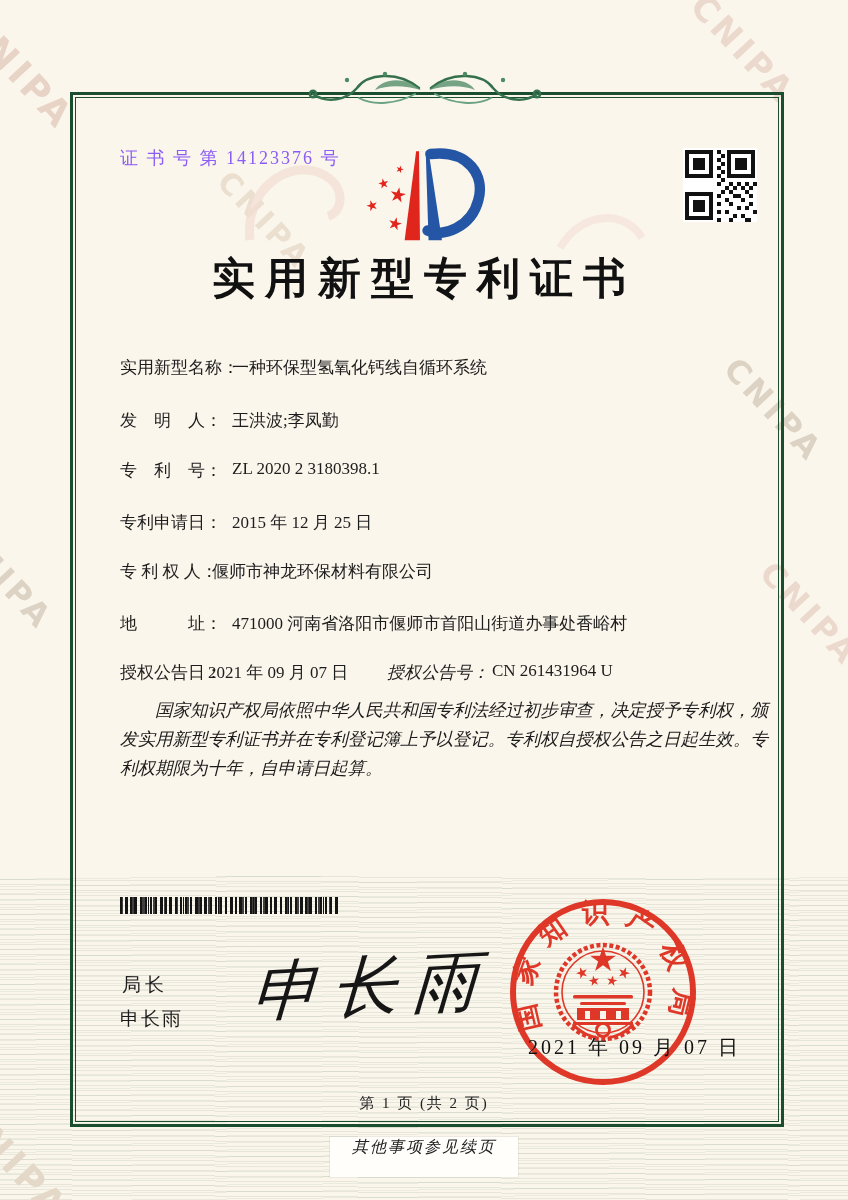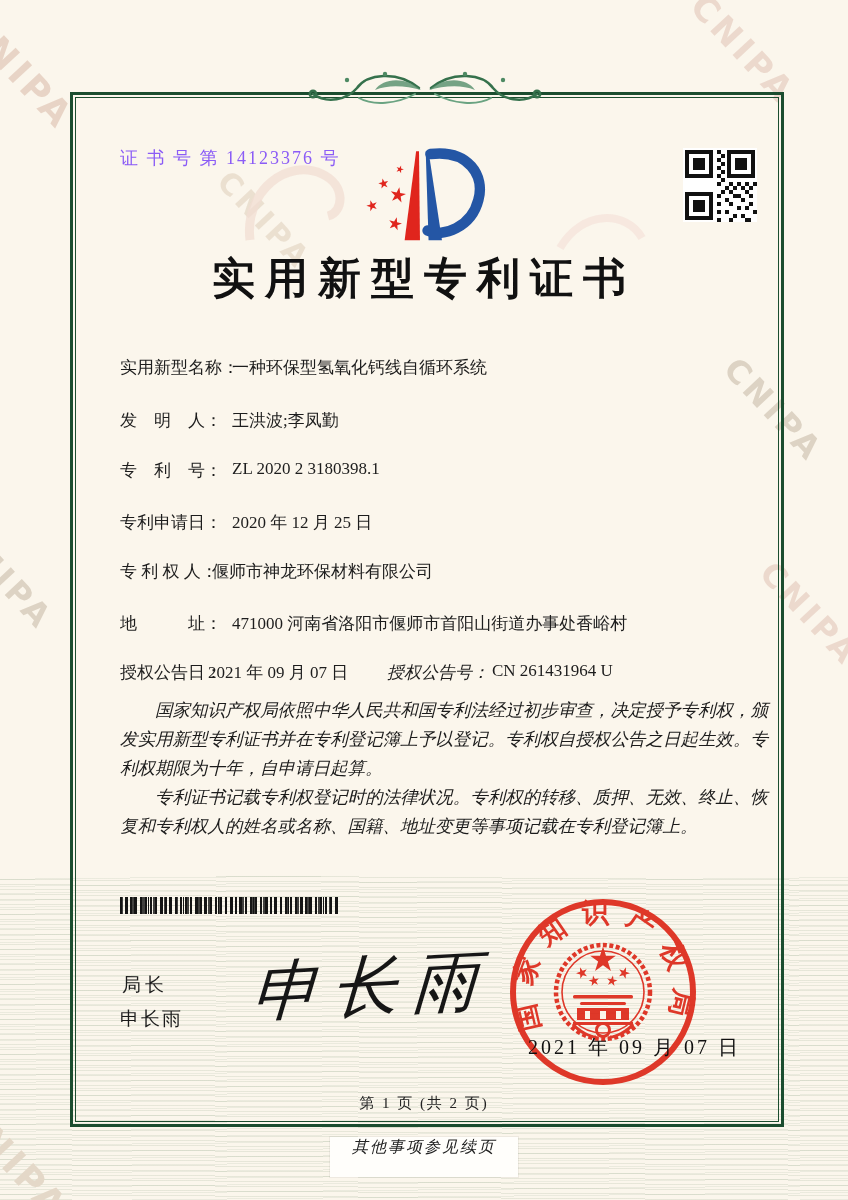--- a/index.html
+++ b/index.html
@@ -186,40 +186,39 @@
     <div class="row" style="top:409px;">
       <span class="lbl">发　明　人：</span>
       <span class="val" style="left:232px;">王洪波;李凤勤</span>
     </div>
     <div class="row" style="top:459px;">
       <span class="lbl">专　利　号：</span>
       <span class="val" style="left:232px;">ZL 2020 2 3180398.1</span>
     </div>
     <div class="row" style="top:511px;">
       <span class="lbl">专利申请日：</span>
-      <span class="val" style="left:232px;">2020 年 12 月 25 日</span>
+      <span class="val" style="left:232px;">2015 年 12 月 25 日</span>
     </div>
     <div class="row" style="top:560px;">
       <span class="lbl">专 利 权 人：</span>
       <span class="val" style="left:212px;">偃师市神龙环保材料有限公司</span>
     </div>
     <div class="row" style="top:612px;">
       <span class="lbl">地　　　址：</span>
       <span class="val" style="left:232px;">471000 河南省洛阳市偃师市首阳山街道办事处香峪村</span>
     </div>
     <div class="row" style="top:661px;">
       <span class="lbl">授权公告日：</span>
       <span class="val" style="left:208px;">2021 年 09 月 07 日</span>
       <span class="lbl" style="left:387px;font-style:italic;">授权公告号：</span>
       <span class="val" style="left:492px;">CN 261431964 U</span>
     </div>
 
     <div class="paras">
       <p>国家知识产权局依照中华人民共和国专利法经过初步审查，决定授予专利权，颁发实用新型专利证书并在专利登记簿上予以登记。专利权自授权公告之日起生效。专利权期限为十年，自申请日起算。</p>
-      <p>专利证书记载专利权登记时的法律状况。专利权的转移、质押、无效、终止、恢复和专利权人的姓名或名称、国籍、地址变更等事项记载在专利登记簿上。</p>
     </div>
 
     <div class="barcode"></div>
 
     <div class="sig-title">局长</div>
     <div class="sig-name">申长雨</div>
     <div class="sig-script">申长雨</div>
 
     <svg class="seal" width="200" height="200" viewBox="0 0 200 200">
       <defs>

